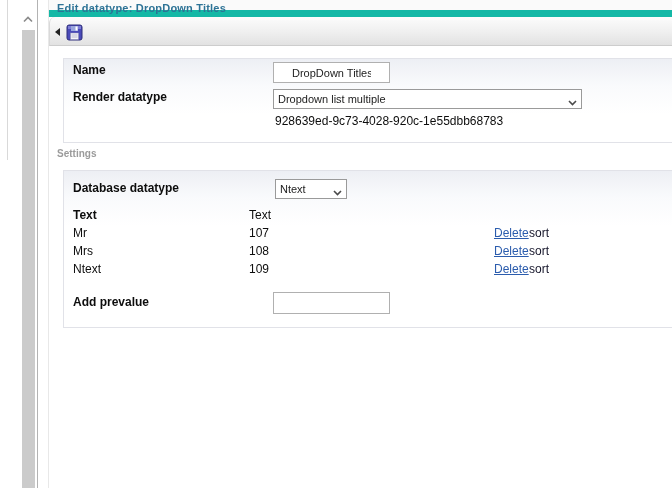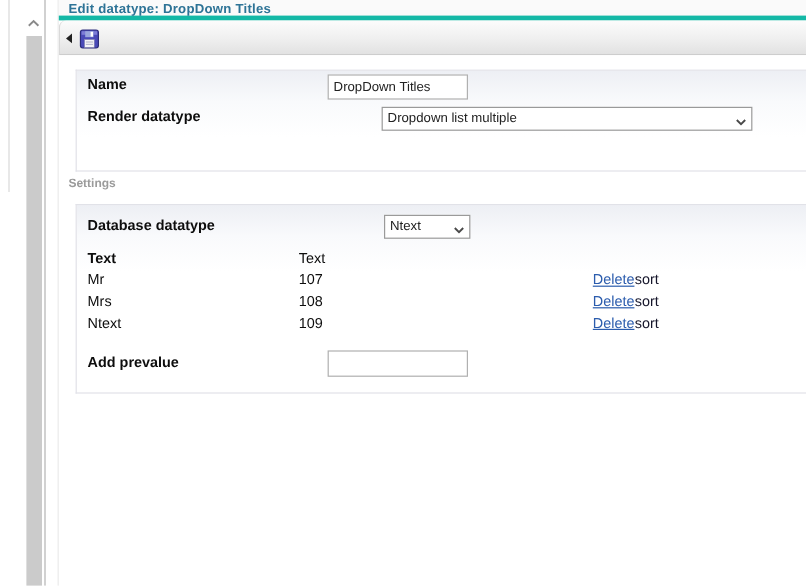--- a/index.html
+++ b/index.html
@@ -10,21 +10,21 @@
   .tree-edge { position:absolute; left:7px; top:0; width:1px; height:160px; background:#d9d9d9; }
   .scrollbar { position:absolute; left:20px; top:0; width:16px; height:488px; background:#fff; }
   .sb-up { position:absolute; left:1px; top:12px; width:14px; height:14px; display:flex; align-items:center; justify-content:center; cursor:pointer; }
   .sb-thumb { position:absolute; left:2px; top:30px; width:13px; height:458px; background:#cbcbcb; }
   .splitter { position:absolute; left:37px; top:0; width:1px; height:488px; background:#b3b3b3; }
   .content-edge { position:absolute; left:48px; top:0; width:1px; height:488px; background:#e8e8e8; }
 
   
   .content { position:absolute; left:49px; top:0; width:623px; height:488px; background:#fff; }
 
-  .pageheader { position:absolute; left:0; top:0; width:623px; height:17px; background:#fafafa; border-bottom:4px solid #14b8a6; }
+  .pageheader { position:absolute; left:0; top:0; width:623px; height:17px; background:#fafafa; border-bottom:7px solid #14b8a6; }
   .pagetitle { position:absolute; left:8px; top:2px; font-size:11px; font-weight:bold; color:#2d7396; letter-spacing:.2px; }
 
   .toolbar { position:absolute; left:0; top:17px; width:623px; height:29px;
     background:linear-gradient(180deg,#fcfcfc 0%,#efefef 55%,#e2e2e2 100%);
     border-bottom:1px solid #cdcdcd; border-left:1px solid #d9d9d9; border-top-left-radius:6px; }
   .collapse-tri { position:absolute; left:5px; top:11px; width:0; height:0; cursor:pointer;
     border-top:4px solid transparent; border-bottom:4px solid transparent; border-right:5px solid #222; }
   .save-btn { position:absolute; left:16px; top:7px; width:18px; height:18px; cursor:pointer; }
 
   .panel { position:absolute; left:14px; width:615px;
@@ -32,24 +32,24 @@
     border:1px solid #e1e2e8; border-right:none; }
   .panel1 { top:58px; height:85px; }
   .panel2 { top:170px; height:158px; }
 
   .settings-title { position:absolute; left:8px; top:148px; font-size:10px; font-weight:bold; color:#9b9b9b; }
 
   .p-label { position:absolute; left:9px; font-size:12px; font-weight:bold; color:#0d0d0d; white-space:nowrap; }
   .p-text  { position:absolute; font-size:12px; color:#0d0d0d; white-space:nowrap; }
 
   .txt-input { position:absolute; left:209px; height:21px; border:1px solid #b0b0b0; background:#fff;
-    font-family:inherit; font-size:11px; color:#222; padding:1px 4px; }
+    font-family:inherit; font-size:11px; color:#222; padding:1px 18px; }
 
   .fake-select { position:absolute; height:20px; border:1px solid #9a9a9a; background:#fff; cursor:pointer;
-    display:flex; align-items:center; font-size:11px; color:#222; padding:0 18px 0 4px;margin-left:45px; }
+    display:flex; align-items:center; font-size:11px; color:#222; padding:0 18px 0 4px; }
   .fake-select .chev { position:absolute; right:4px; top:6px; }
 
   .link { color:#2b5cad; text-decoration:underline; font-size:12px; cursor:pointer; }
   .sortlink { color:#15152a; font-size:12px; cursor:pointer; }
   .prerow { position:absolute; left:0; width:615px; height:16px; }
 </style>
 </head>
 <body>
 
 <div class="tree-edge"></div>
@@ -94,20 +94,21 @@
     <span class="p-label" style="top:31px">Render datatype</span>
     <div class="fake-select" style="left:209px; top:30px; width:309px">
       <span>Dropdown list multiple</span>
       <span class="chev">
         <svg width="9" height="6" viewBox="0 0 9 6">
             <path d="M1 1 L4.5 4.5 L8 1" fill="none" stroke="#4a4a4a" stroke-width="1.6"></path>
           </svg>
       </span>
     </div>
 
+    <span class="p-text" style="left:211px; top:55px">928639ed-9c73-4028-920c-1e55dbb68783</span>
   </div>
 
   <div class="settings-title">Settings</div>
 
   <div class="panel panel2">
     <span class="p-label" style="top:10px">Database datatype</span>
     <div class="fake-select" style="left:211px; top:8px; width:72px">
       <span>Ntext</span>
       <span class="chev">
         <svg width="9" height="6" viewBox="0 0 9 6">

